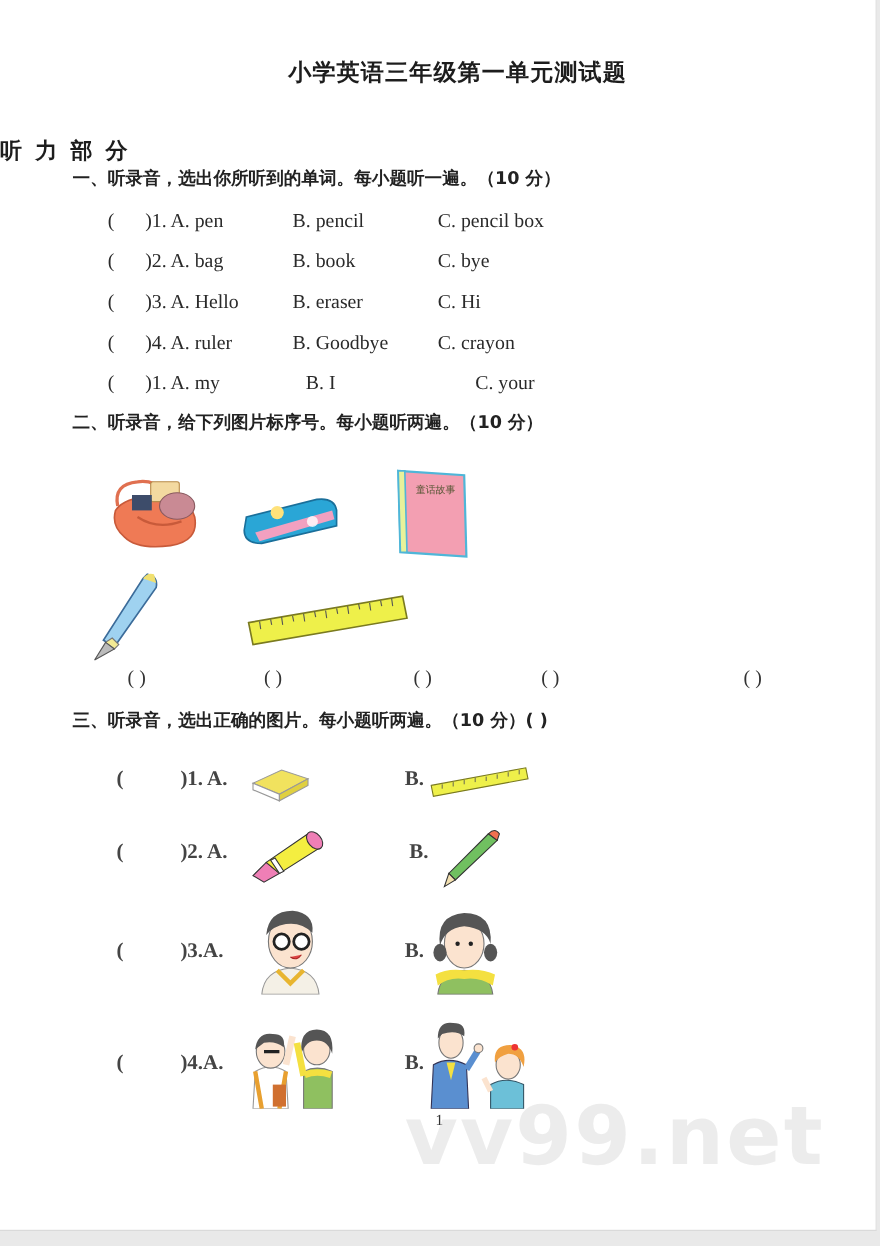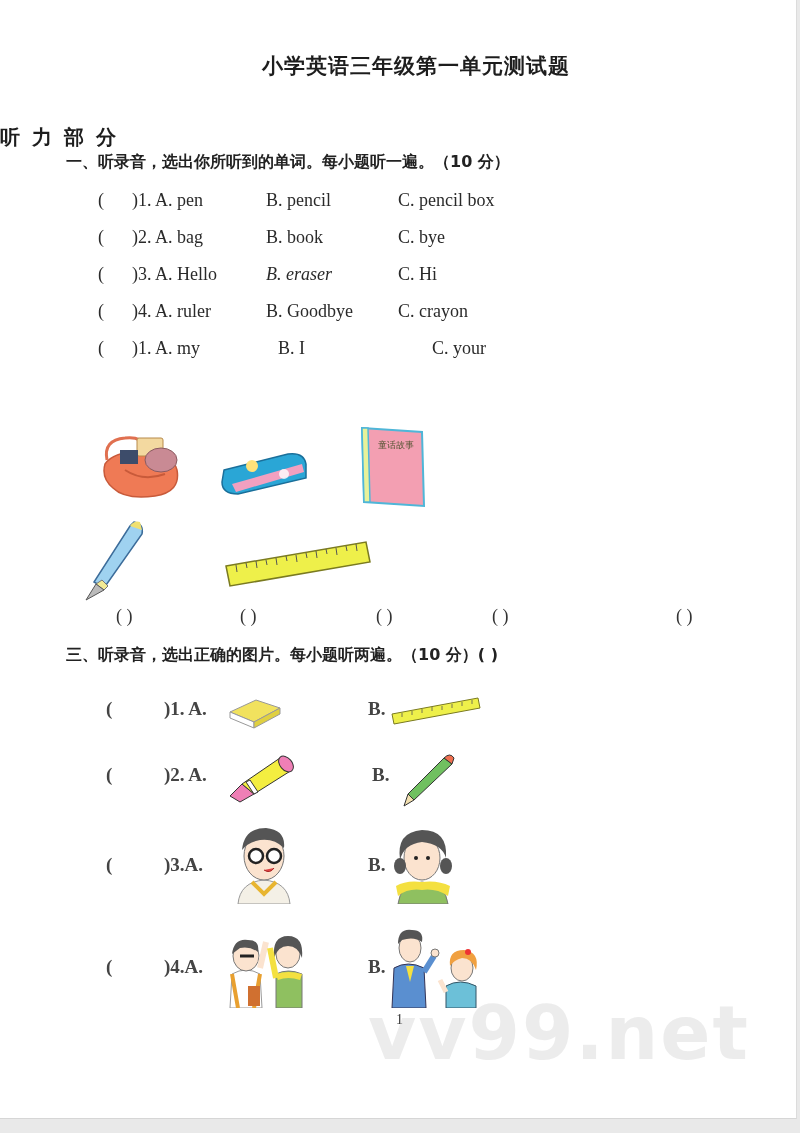--- a/index.html
+++ b/index.html
@@ -52,36 +52,37 @@
   </div>
   <div class="q-row" style="top:227px;">
     <span style="left:0;">(</span>
     <span style="left:34px;">)2. A. bag</span>
     <span style="left:168px;">B. book</span>
     <span style="left:300px;">C. bye</span>
   </div>
   <div class="q-row" style="top:264px;">
     <span style="left:0;">(</span>
     <span style="left:34px;">)3. A. Hello</span>
-    <span style="left:168px;font-style:italic;">B. eraser</span>
+    <span style="left:168px;">B. eraser</span>
     <span style="left:300px;">C. Hi</span>
   </div>
   <div class="q-row" style="top:301px;">
     <span style="left:0;">(</span>
     <span style="left:34px;">)4. A. ruler</span>
     <span style="left:168px;">B. Goodbye</span>
     <span style="left:300px;">C. crayon</span>
   </div>
   <div class="q-row" style="top:338px;">
     <span style="left:0;">(</span>
     <span style="left:34px;">)1. A. my</span>
     <span style="left:168px;margin-left:12px;">B. I</span>
     <span style="left:300px;margin-left:34px;">C. your</span>
   </div>
 
+  <div class="sec-heading" style="top:374px;">二、听录音，给下列图片标序号。每小题听两遍。（10 分）</div>
 
   <div class="pic" style="left:95px;top:430px;width:95px;height:70px;">
     <svg width="95" height="70" viewBox="0 0 95 70">
       <path d="M12 30 Q8 10 30 8 Q45 6 52 16" fill="none" stroke="#e07050" stroke-width="3"></path>
       <path d="M10 34 Q20 20 50 22 Q78 24 82 40 Q86 62 60 66 Q30 70 18 58 Q6 48 10 34Z" fill="#ef7a55" stroke="#c85a3a" stroke-width="1.5"></path>
       <rect x="42" y="8" width="26" height="18" rx="2" fill="#f3d9a0" stroke="#b78a4a"></rect>
       <ellipse cx="66" cy="30" rx="16" ry="12" fill="#c98a94" stroke="#8a5a60"></ellipse>
       <rect x="25" y="20" width="18" height="14" fill="#3d4c6a"></rect>
       <path d="M30 40 Q48 52 70 44" fill="none" stroke="#c85a3a" stroke-width="2"></path>
     </svg>

